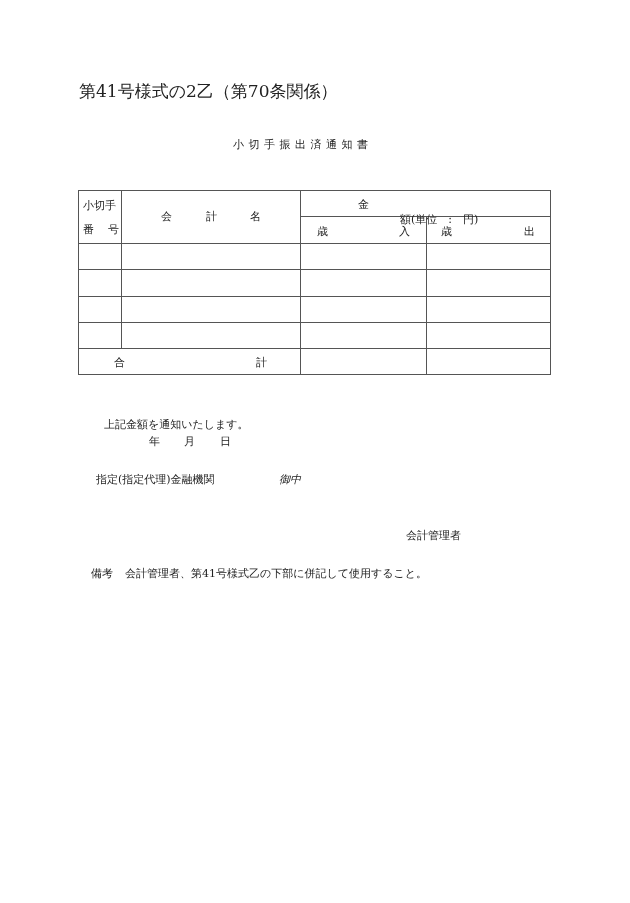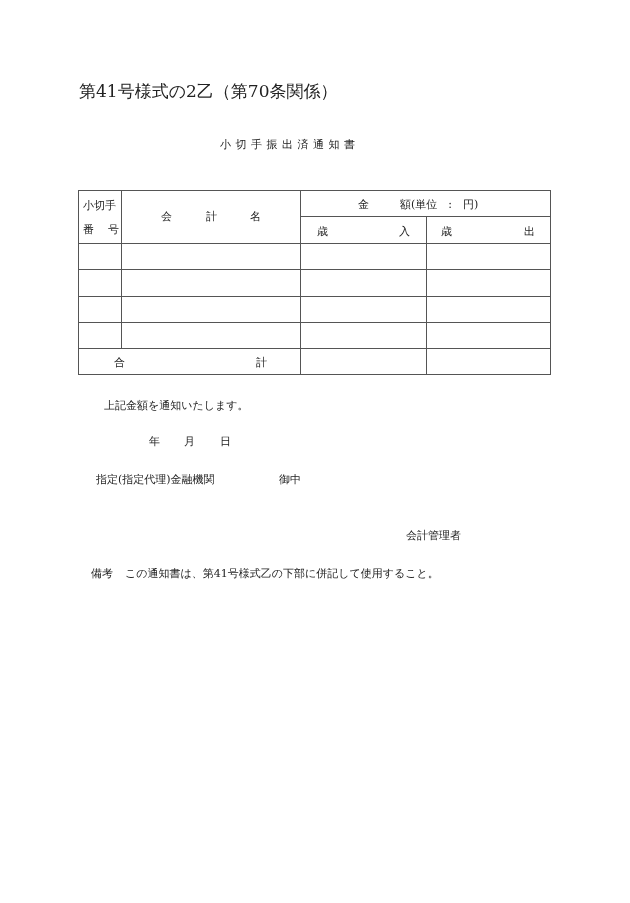--- a/index.html
+++ b/index.html
@@ -1,30 +1,30 @@
 <!DOCTYPE html>
 <html><head>
 <meta charset="utf-8">
 <style>
   html, body { margin:0; padding:0; }
   body { width:630px; height:903px; background:#ffffff; position:relative; overflow:hidden;
          font-family: "DejaVu Serif", "Liberation Serif", serif; color:#222; font-size:11px; }
   .abs { position:absolute; white-space:nowrap; }
   #form-number { left:79px; top:80px; font-size:17px; }
-  #doc-title { left:220px; top:137px; font-size:11px; letter-spacing:4.5px; }
+  #doc-title { left:233px; top:137px; font-size:11px; letter-spacing:4.5px; }
   #grid { position:absolute; left:78px; top:190px; width:473px; height:149px; }
   .hl { position:absolute; height:1px; background:#555; }
   .vl { position:absolute; width:1px; background:#555; }
   .cell { position:absolute; font-size:11px; }
-  #notice { left:104px; top:398px; }
+  #notice { left:104px; top:417px; }
   #date-year { left:149px; top:434px; }
   #date-month { left:184px; top:434px; }
   #date-day { left:220px; top:434px; }
   #bank { left:96px; top:472px; }
-  #onchu { left:279px; top:472px; }
+  #onchu { left:279px; top:472px;font-style:italic; }
   #manager { left:406px; top:528px;font-family:Liberation Serif, serif; }
   #remarks-label { left:91px; top:566px; }
   #remarks-text { left:125px; top:566px; }
 </style>
 </head>
 <body>
 
 <div class="abs" id="form-number">第41号様式の2乙（第70条関係）</div>
 <div class="abs" id="doc-title">小切手振出済通知書</div>
 
@@ -47,21 +47,21 @@
 
   <div class="cell" style="left:5px;top:8px;">小切手</div>
   <div class="cell" style="left:5px;top:32px;">番</div>
   <div class="cell" style="left:30px;top:32px;">号</div>
 
   <div class="cell" style="left:83px;top:19px;">会</div>
   <div class="cell" style="left:128px;top:19px;">計</div>
   <div class="cell" style="left:172px;top:19px;">名</div>
 
   <div class="cell" style="left:280px;top:7px;">金</div>
-  <div class="cell" style="left:322px;top:7px;">額(単位　:　円)</div>
+  <div class="cell" style="left:322px;top:22px;">額(単位　:　円)</div>
 
   <div class="cell" style="left:239px;top:34px;">歳</div>
   <div class="cell" style="left:321px;top:34px;">入</div>
   <div class="cell" style="left:363px;top:34px;">歳</div>
   <div class="cell" style="left:446px;top:34px;">出</div>
 
   <div class="cell" style="left:4px;top:58px;"></div>
   <div class="cell" style="left:48px;top:58px;"></div>
   <div class="cell" style="left:227px;top:58px;"></div>
   <div class="cell" style="left:353px;top:58px;"></div>
@@ -71,13 +71,13 @@
 </div>
 
 <div class="abs" id="notice">上記金額を通知いたします。</div>
 <div class="abs" id="date-year">年</div>
 <div class="abs" id="date-month">月</div>
 <div class="abs" id="date-day">日</div>
 <div class="abs" id="bank">指定(指定代理)金融機関</div>
 <div class="abs" id="onchu">御中</div>
 <div class="abs" id="manager">会計管理者</div>
 <div class="abs" id="remarks-label">備考</div>
-<div class="abs" id="remarks-text">この通知書は、第41号様式乙の下部に併記して使用すること。</div>
+<div class="abs" id="remarks-text">会計管理者、第41号様式乙の下部に併記して使用すること。</div>
 
 </body></html>

